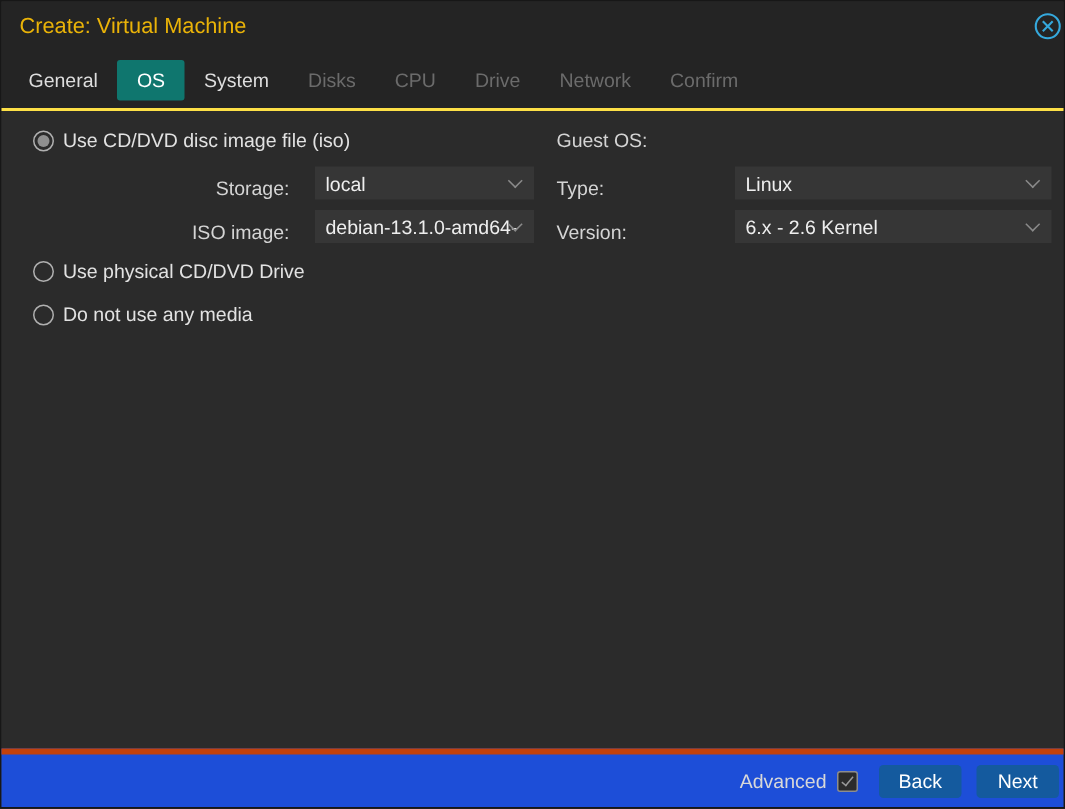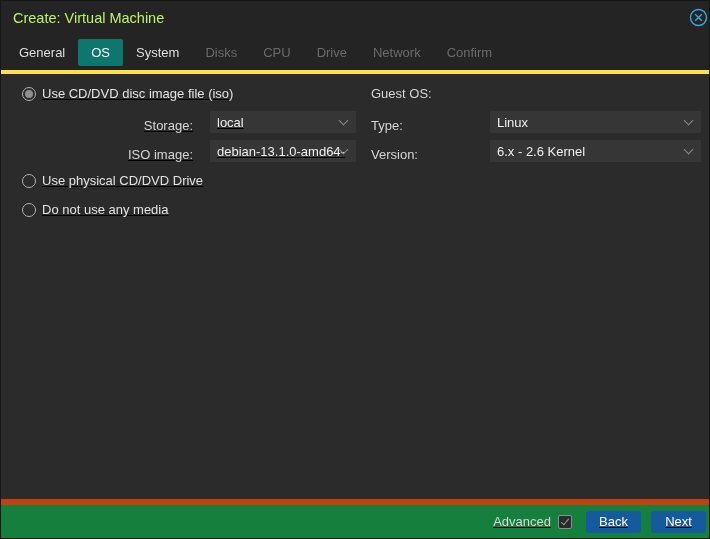--- a/index.html
+++ b/index.html
@@ -15,46 +15,46 @@
     display: flex; flex-direction: column;
     border: 1px solid #171717;
     background: #2b2b2b;
   }
   
   .titlebar {
     height: 33px; background: #242424;
     display: flex; align-items: center;
     padding: 0 12px; position: relative; flex: none;
   }
-  .title { color: #bef264; font-size: 14.5px; }
+  .title { color: #eab308; font-size: 14.5px; }
   .close-btn {
     position: absolute; right: 1px; top: 6px;
     width: 20px; height: 20px; cursor: pointer;
     display: flex; align-items: center; justify-content: center;
   }
   
   .tabbar {
     height: 40px; background: #242424;
-    border-bottom: 4px solid #fde047;
+    border-bottom: 2px solid #fde047;
     display: flex; align-items: center;
     padding: 0 5px; flex: none;
   }
   .tab {
     padding: 6px 13px; font-size: 13px; color: #dedede;
     border-radius: 2px; cursor: pointer; white-space: nowrap;
   }
   .tab.active { background: #0f766e; color: #ffffff; }
   .tab.disabled { color: #6b6b6b; }
   
   .content {
     flex: 1; background: #2b2b2b;
     padding: 12px 10px 0 10px;
     display: flex; align-items: flex-start;
   }
-  .col-left  { width: 345px; flex: none; text-decoration: underline; }
+  .col-left  { width: 345px; flex: none; }
   .col-right { margin-left: 15px; width: 330px; flex: none; }
   .radio-row {
     height: 15px; margin-bottom: 10px;
     display: flex; align-items: center;
     padding-left: 11px; cursor: pointer;
   }
   .radio-row.spaced-a { margin-top: 11px; }
   .radio-row.spaced-b { margin-top: 14px; }
   .radio {
     width: 14px; height: 14px; flex: none;
@@ -88,24 +88,24 @@
   .combo.w-small { width: 148px; }
   .combo.w-large { width: 218px; }
   .chevron {
     position: absolute; right: 9px; top: 6px;
     width: 7px; height: 7px;
     border-right: 1px solid #8a8a8a; border-bottom: 1px solid #8a8a8a;
     transform: rotate(45deg);
   }
   
   .footer {
-    height: 39px; background: #15803d;
-    border-top: 6px solid #c2410c;
+    height: 39px; background: #1d4ed8;
+    border-top: 4px solid #c2410c;
     display: flex; align-items: center; justify-content: flex-end;
-    padding: 0 3px; flex: none; text-decoration: underline;
+    padding: 0 3px; flex: none;
   }
   .adv-label { font-size: 13px; color: #d8d8d8; margin-right: 7px; }
   .checkbox {
     width: 14px; height: 14px; flex: none;
     border: 1px solid #8d8d8d; border-radius: 2px;
     background: #2b2b2b; position: relative;
     margin-right: 14px; cursor: pointer;
   }
   .checkbox .check {
     position: absolute; left: 4px; top: 1px;

